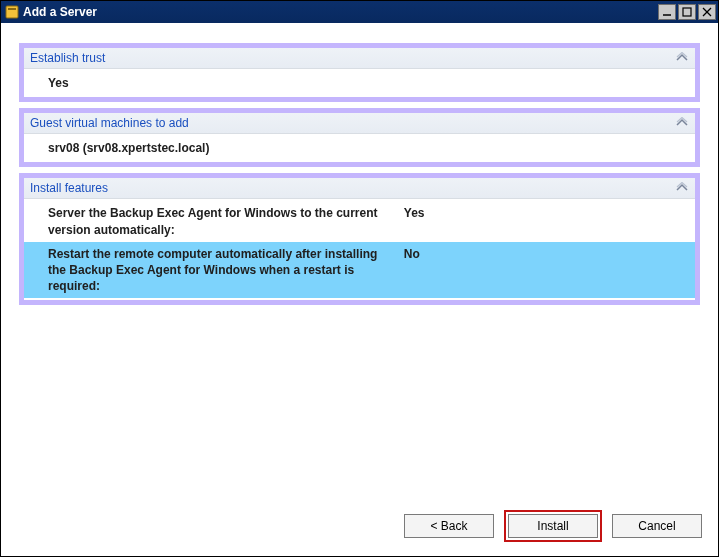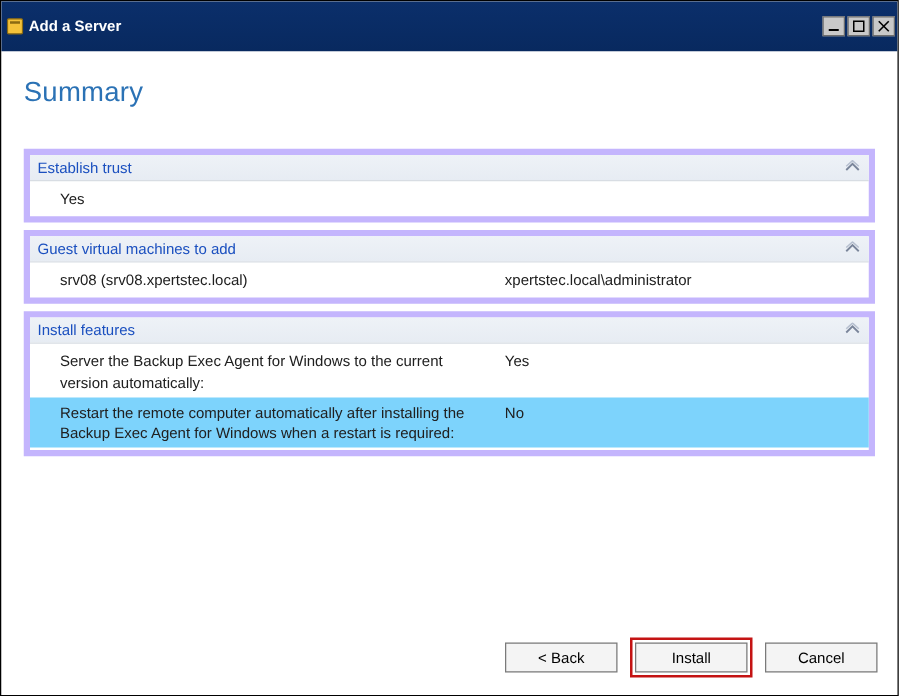--- a/index.html
+++ b/index.html
@@ -8,21 +8,21 @@
     font-size: 12px;
     background: #fff;
     width: 719px;
     height: 557px;
     border: 1px solid #000;
     display: flex;
     flex-direction: column;
   }
   
   .titlebar {
-    height: 40px;
+    height: 22px;
     background: linear-gradient(#0b2f6b, #08295f);
     color: #fff;
     display: flex;
     align-items: center;
     padding: 0 2px 0 4px;
     font-size: 12px;
     font-weight: bold;
     justify-content: center;
   }
   .titlebar .app-icon {
@@ -66,20 +66,21 @@
     color: #1a4fbf;
     font-size: 12px;
     padding: 3px 6px;
     display: flex;
     align-items: center;
     justify-content: space-between;
     cursor: pointer;
   }
   .section-body {
     padding: 2px 0;
+    font-weight: bold;
   }
   .row {
     display: flex;
     padding: 4px 0 4px 24px;
     line-height: 1.35;
     color: #202020;
   }
   .row.stripe { background: #7dd3fc; }
   .row .label {
     flex: 0 0 55%;
@@ -141,21 +142,20 @@
     <div class="win-btn">
       <svg width="10" height="10" viewBox="0 0 10 10">
           <line x1="1" y1="1" x2="9" y2="9" stroke="#000" stroke-width="1.3"></line>
           <line x1="9" y1="1" x2="1" y2="9" stroke="#000" stroke-width="1.3"></line>
         </svg>
     </div>
   </div>
 </div>
 
 <div class="content">
-  <h1 class="page-title">Summary</h1>
 
   <div class="section">
     <div class="section-header">
       <span>Establish trust</span>
       <span class="collapse-icon">
         <svg width="14" height="12" viewBox="0 0 14 12">
             <path d="M2 8 L7 3 L12 8" fill="none" stroke="#7a859a" stroke-width="1.5"></path>
             <path d="M2 5 L7 0.5 L12 5" fill="none" stroke="#b6bfcf" stroke-width="1.2"></path>
           </svg>
       </span>
@@ -174,21 +174,20 @@
       <span class="collapse-icon">
         <svg width="14" height="12" viewBox="0 0 14 12">
             <path d="M2 8 L7 3 L12 8" fill="none" stroke="#7a859a" stroke-width="1.5"></path>
             <path d="M2 5 L7 0.5 L12 5" fill="none" stroke="#b6bfcf" stroke-width="1.2"></path>
           </svg>
       </span>
     </div>
     <div class="section-body">
       <div class="row">
         <div class="label">srv08 (srv08.xpertstec.local)</div>
-        <div class="value">xpertstec.local\administrator</div>
       </div>
     </div>
   </div>
 
   <div class="section">
     <div class="section-header">
       <span>Install features</span>
       <span class="collapse-icon">
         <svg width="14" height="12" viewBox="0 0 14 12">
             <path d="M2 8 L7 3 L12 8" fill="none" stroke="#7a859a" stroke-width="1.5"></path>

